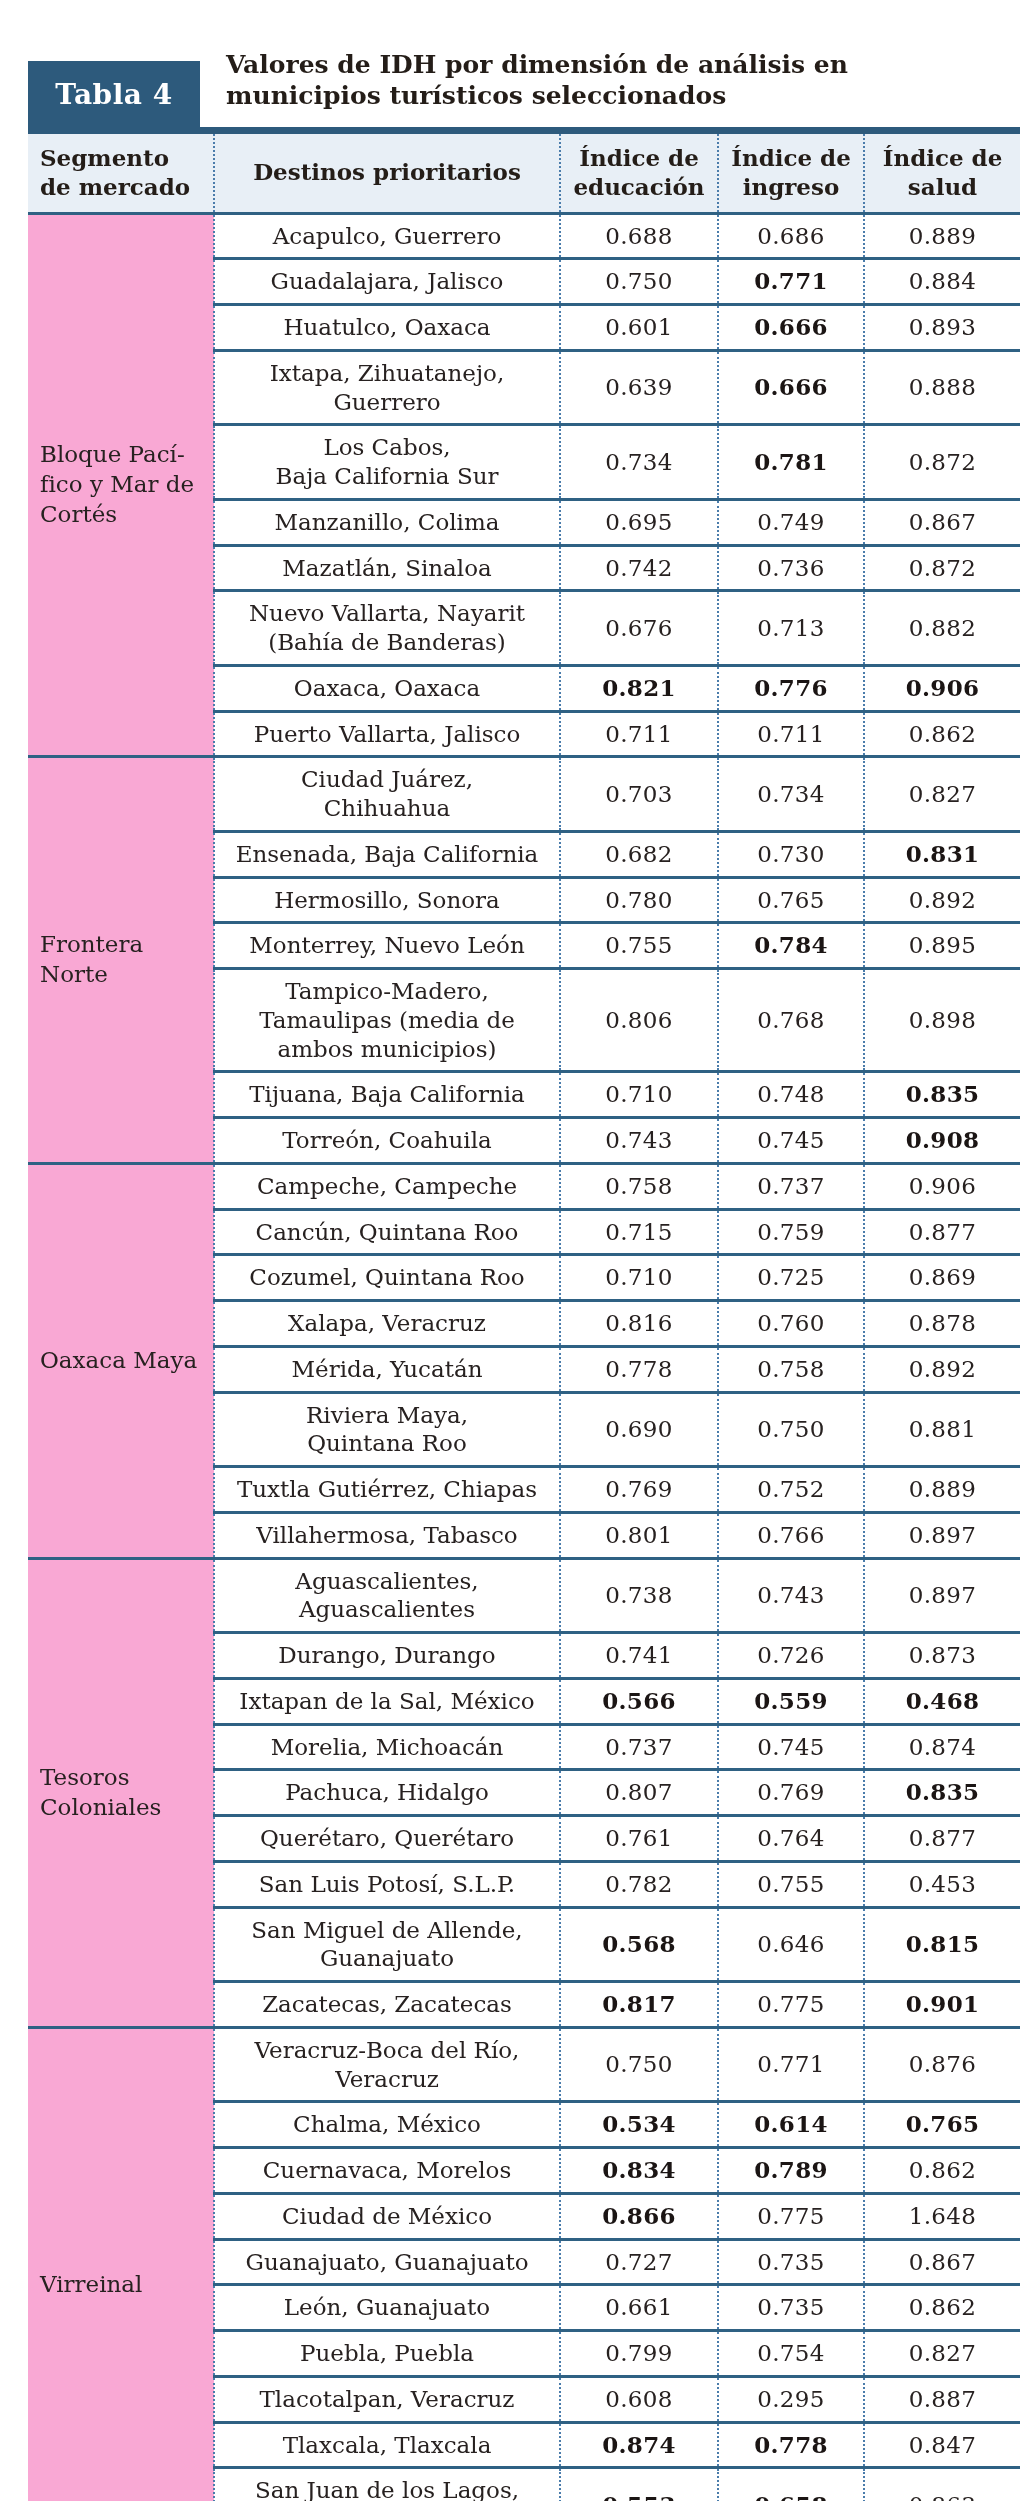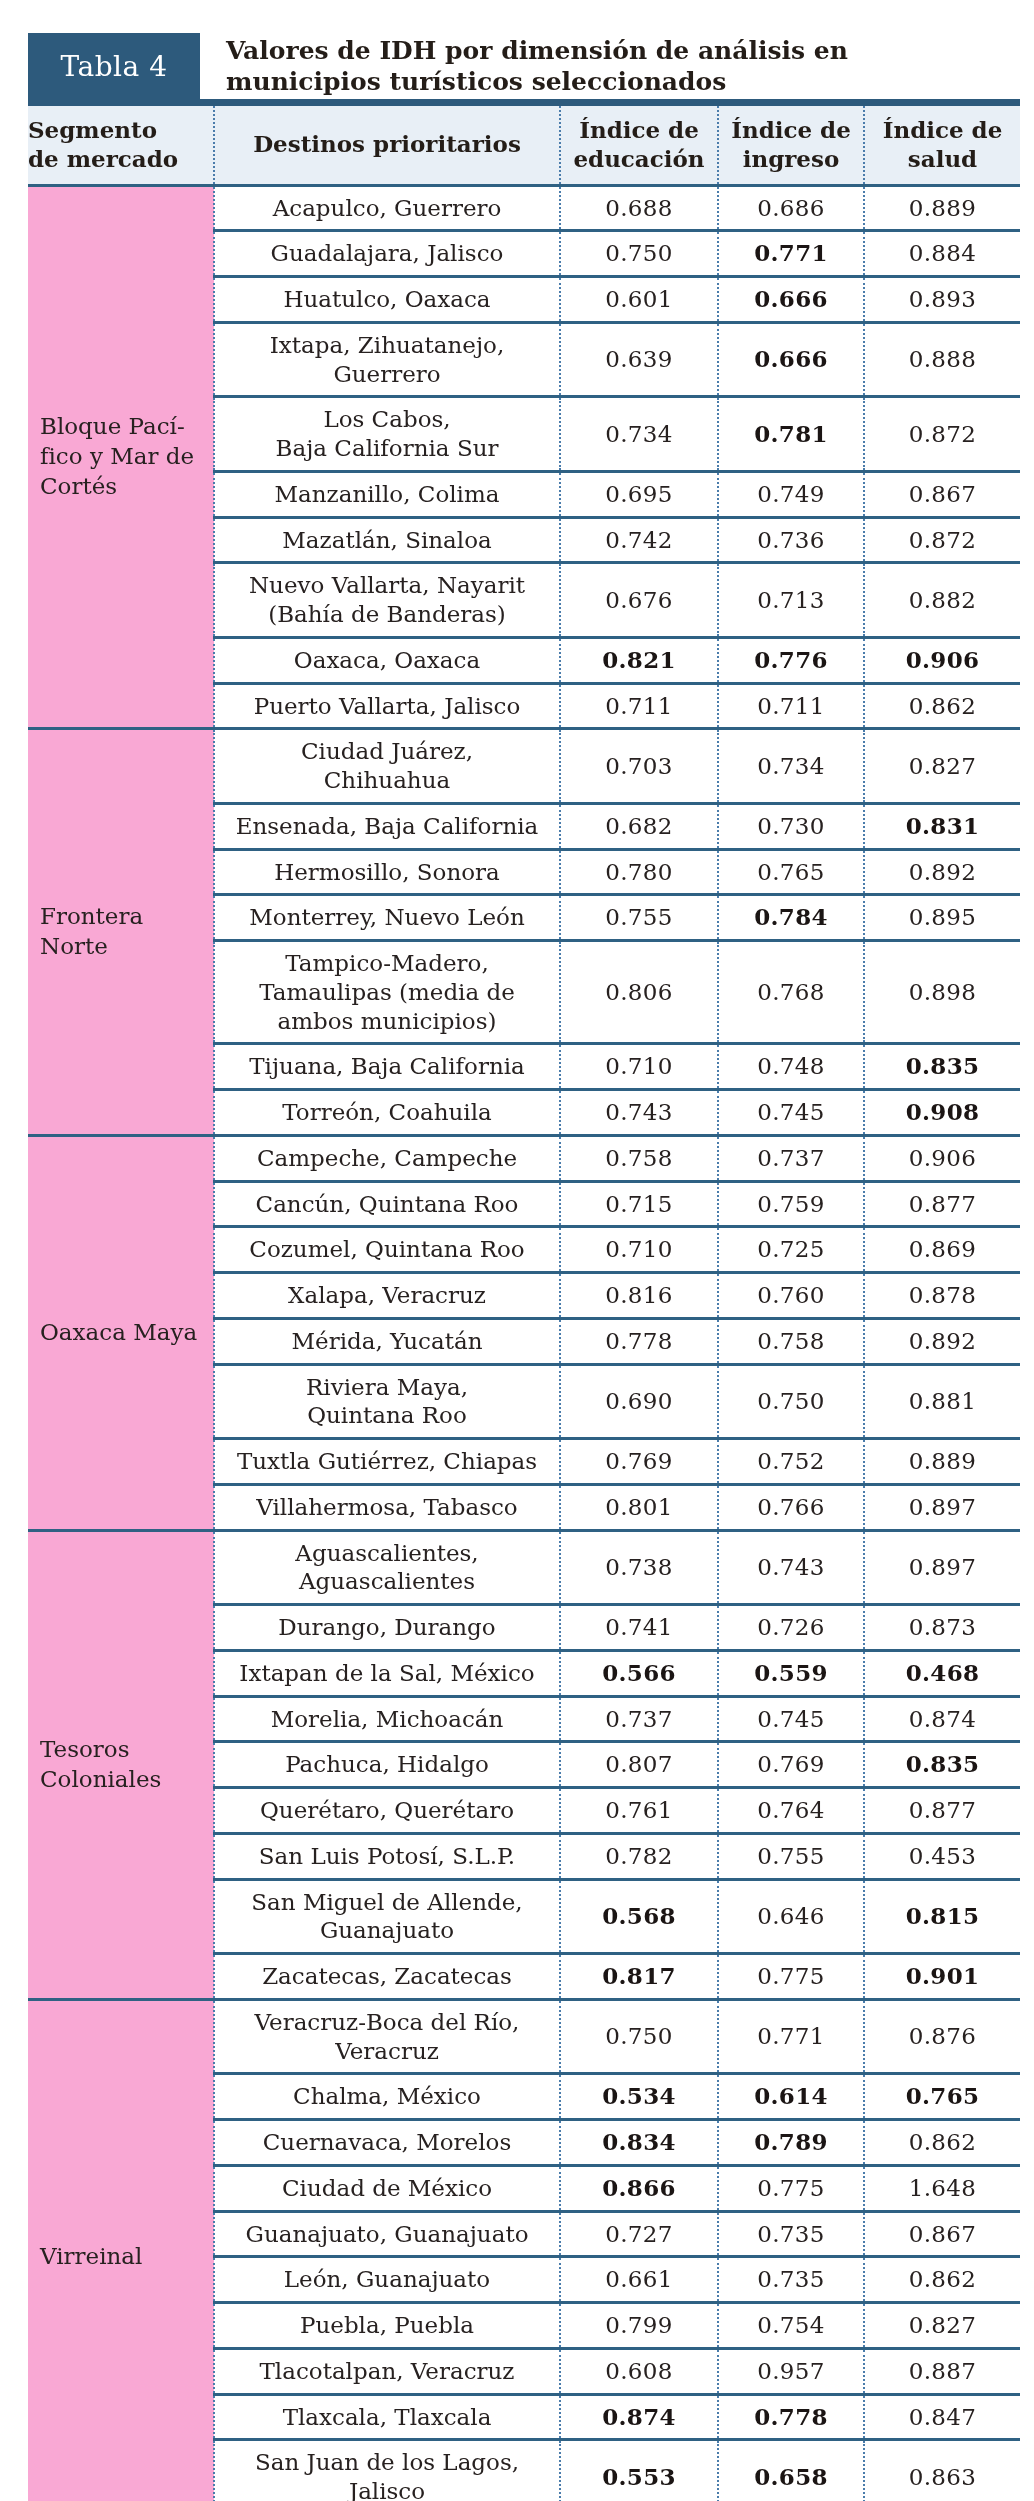--- a/index.html
+++ b/index.html
@@ -29,25 +29,26 @@
     display:flex;
     align-items:stretch;
     width:992px;
   }
   .table-tag{
     flex:0 0 172px;
     min-height:66px;
     background:var(--accent-navy);
     color:var(--tag-text);
     font-size:28px;
-    font-weight:400;
+    font-weight:700;
     display:flex;
     align-items:center;
     justify-content:center;
     letter-spacing:.5px;
+    margin-top:28px;
   }
   .table-title{
     margin-left:26px;
     align-self:center;
     font-size:25px;
     font-weight:700;
     line-height:1.24;
     color:var(--title-text);
     white-space:pre-line;
   }
@@ -71,21 +72,21 @@
     line-height:1.25;
     padding:10px 6px;
     white-space:pre-line;
     text-align:center;
     vertical-align:middle;
     border-bottom:3px solid var(--rule-blue);
     color:var(--title-text);
   }
   thead th.seg-head{
     text-align:left;
-    padding-left:0;
+    padding-left:12px;
     margin-left:42px;
   }
   thead th:not(:first-child),
   td.dest, td.val{
     border-left:2px dotted var(--dotted-blue);
   }
   tbody th.segment{
     font-size:23px;
     font-weight:400;
     text-align:left;
@@ -404,21 +405,21 @@
         </tr>
         <tr>
           <td class="dest">Puebla, Puebla</td>
           <td class="val">0.799</td>
           <td class="val">0.754</td>
           <td class="val">0.827</td>
         </tr>
         <tr>
           <td class="dest">Tlacotalpan, Veracruz</td>
           <td class="val">0.608</td>
-          <td class="val">0.957</td>
+          <td class="val">0.295</td>
           <td class="val">0.887</td>
         </tr>
         <tr>
           <td class="dest">Tlaxcala, Tlaxcala</td>
           <td class="val bold">0.874</td>
           <td class="val bold">0.778</td>
           <td class="val">0.847</td>
         </tr>
         <tr>
           <td class="dest">San Juan de los Lagos,

